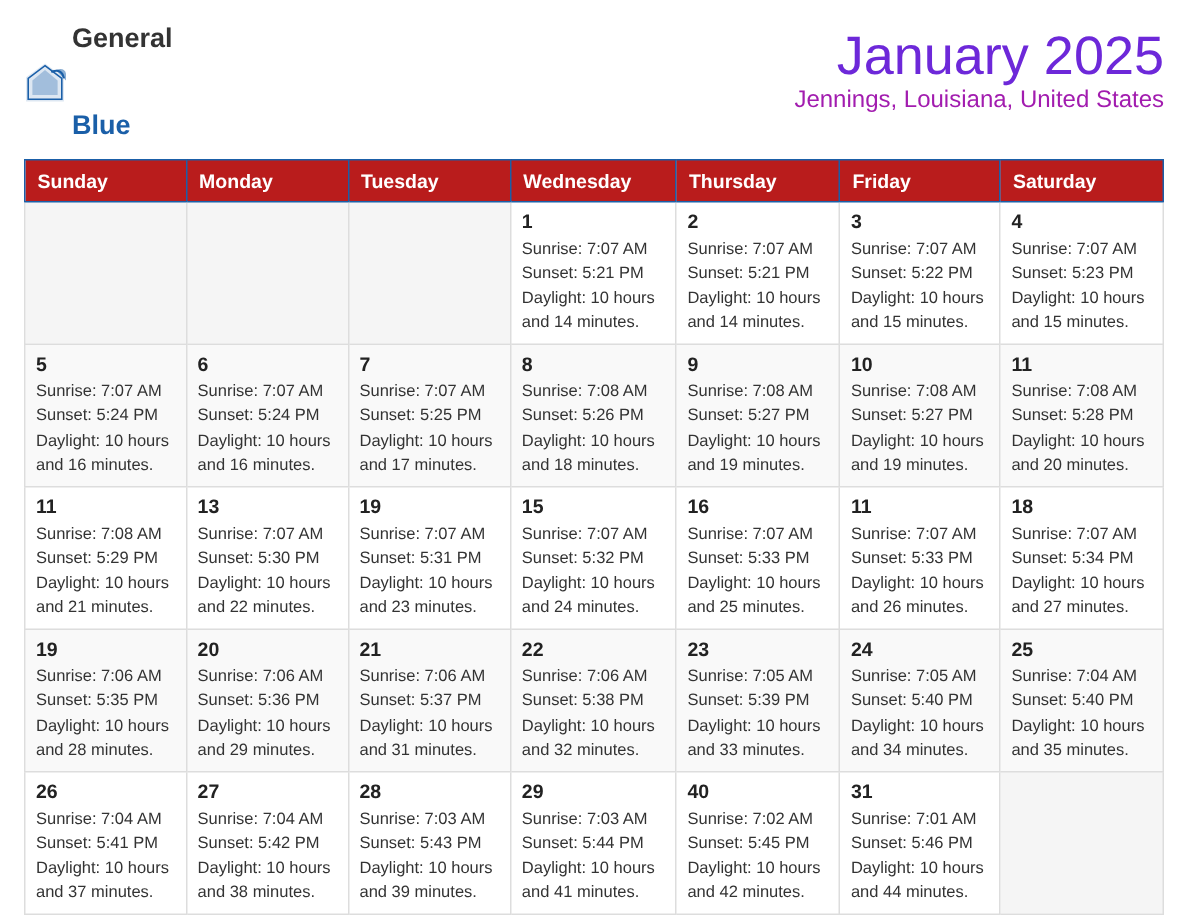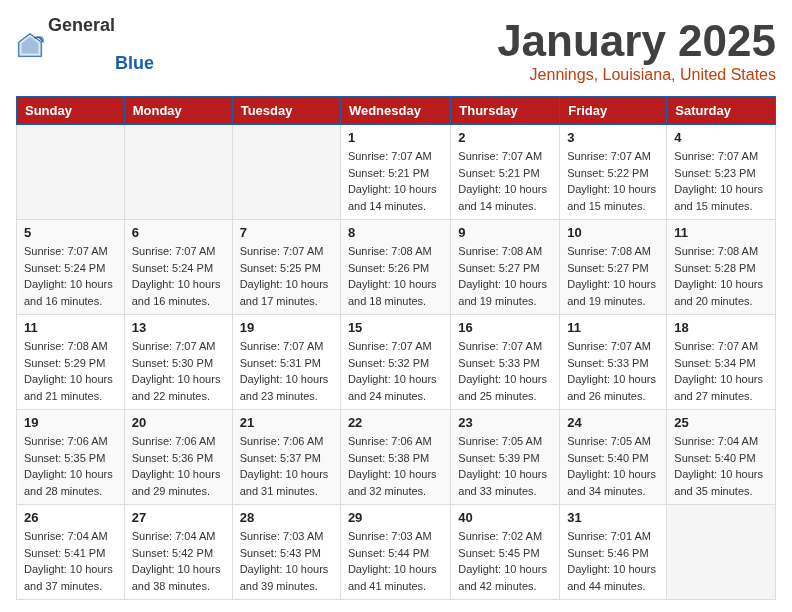--- a/index.html
+++ b/index.html
@@ -15,21 +15,21 @@
       justify-content: space-between;
       align-items: flex-start;
       margin-bottom: 12px;
     }
     .logo {
       display: flex;
       align-items: center;
     }
     .logo-text {
       display: flex;
-      flex-direction: row;
+      flex-direction: column;
       line-height: 1.1;
     }
     .logo-general {
       font-size: 18px;
       font-weight: bold;
       color: #333;
     }
     .logo-blue {
       font-size: 18px;
       font-weight: bold;
@@ -38,27 +38,27 @@
     }
     .logo-icon {
       width: 28px;
       height: 28px;
       margin-right: 4px;
     }
     .title-section {
       text-align: right;
     }
     .month-title {
-      font-size: 44px;
-      font-weight: bold;
-      color: #404040;
+      font-size: 36px;
+      font-weight: normal;
+      color: #6d28d9;
     }
     .location {
       font-size: 16px;
-      color: #c2410c;
+      color: #a21caf;
     }
     .calendar {
       width: 100%;
       border-collapse: collapse;
       border: 1px solid #ccc;
     }
     .calendar th {
       background-color: #b91c1c;
       color: white;
       text-align: left;

